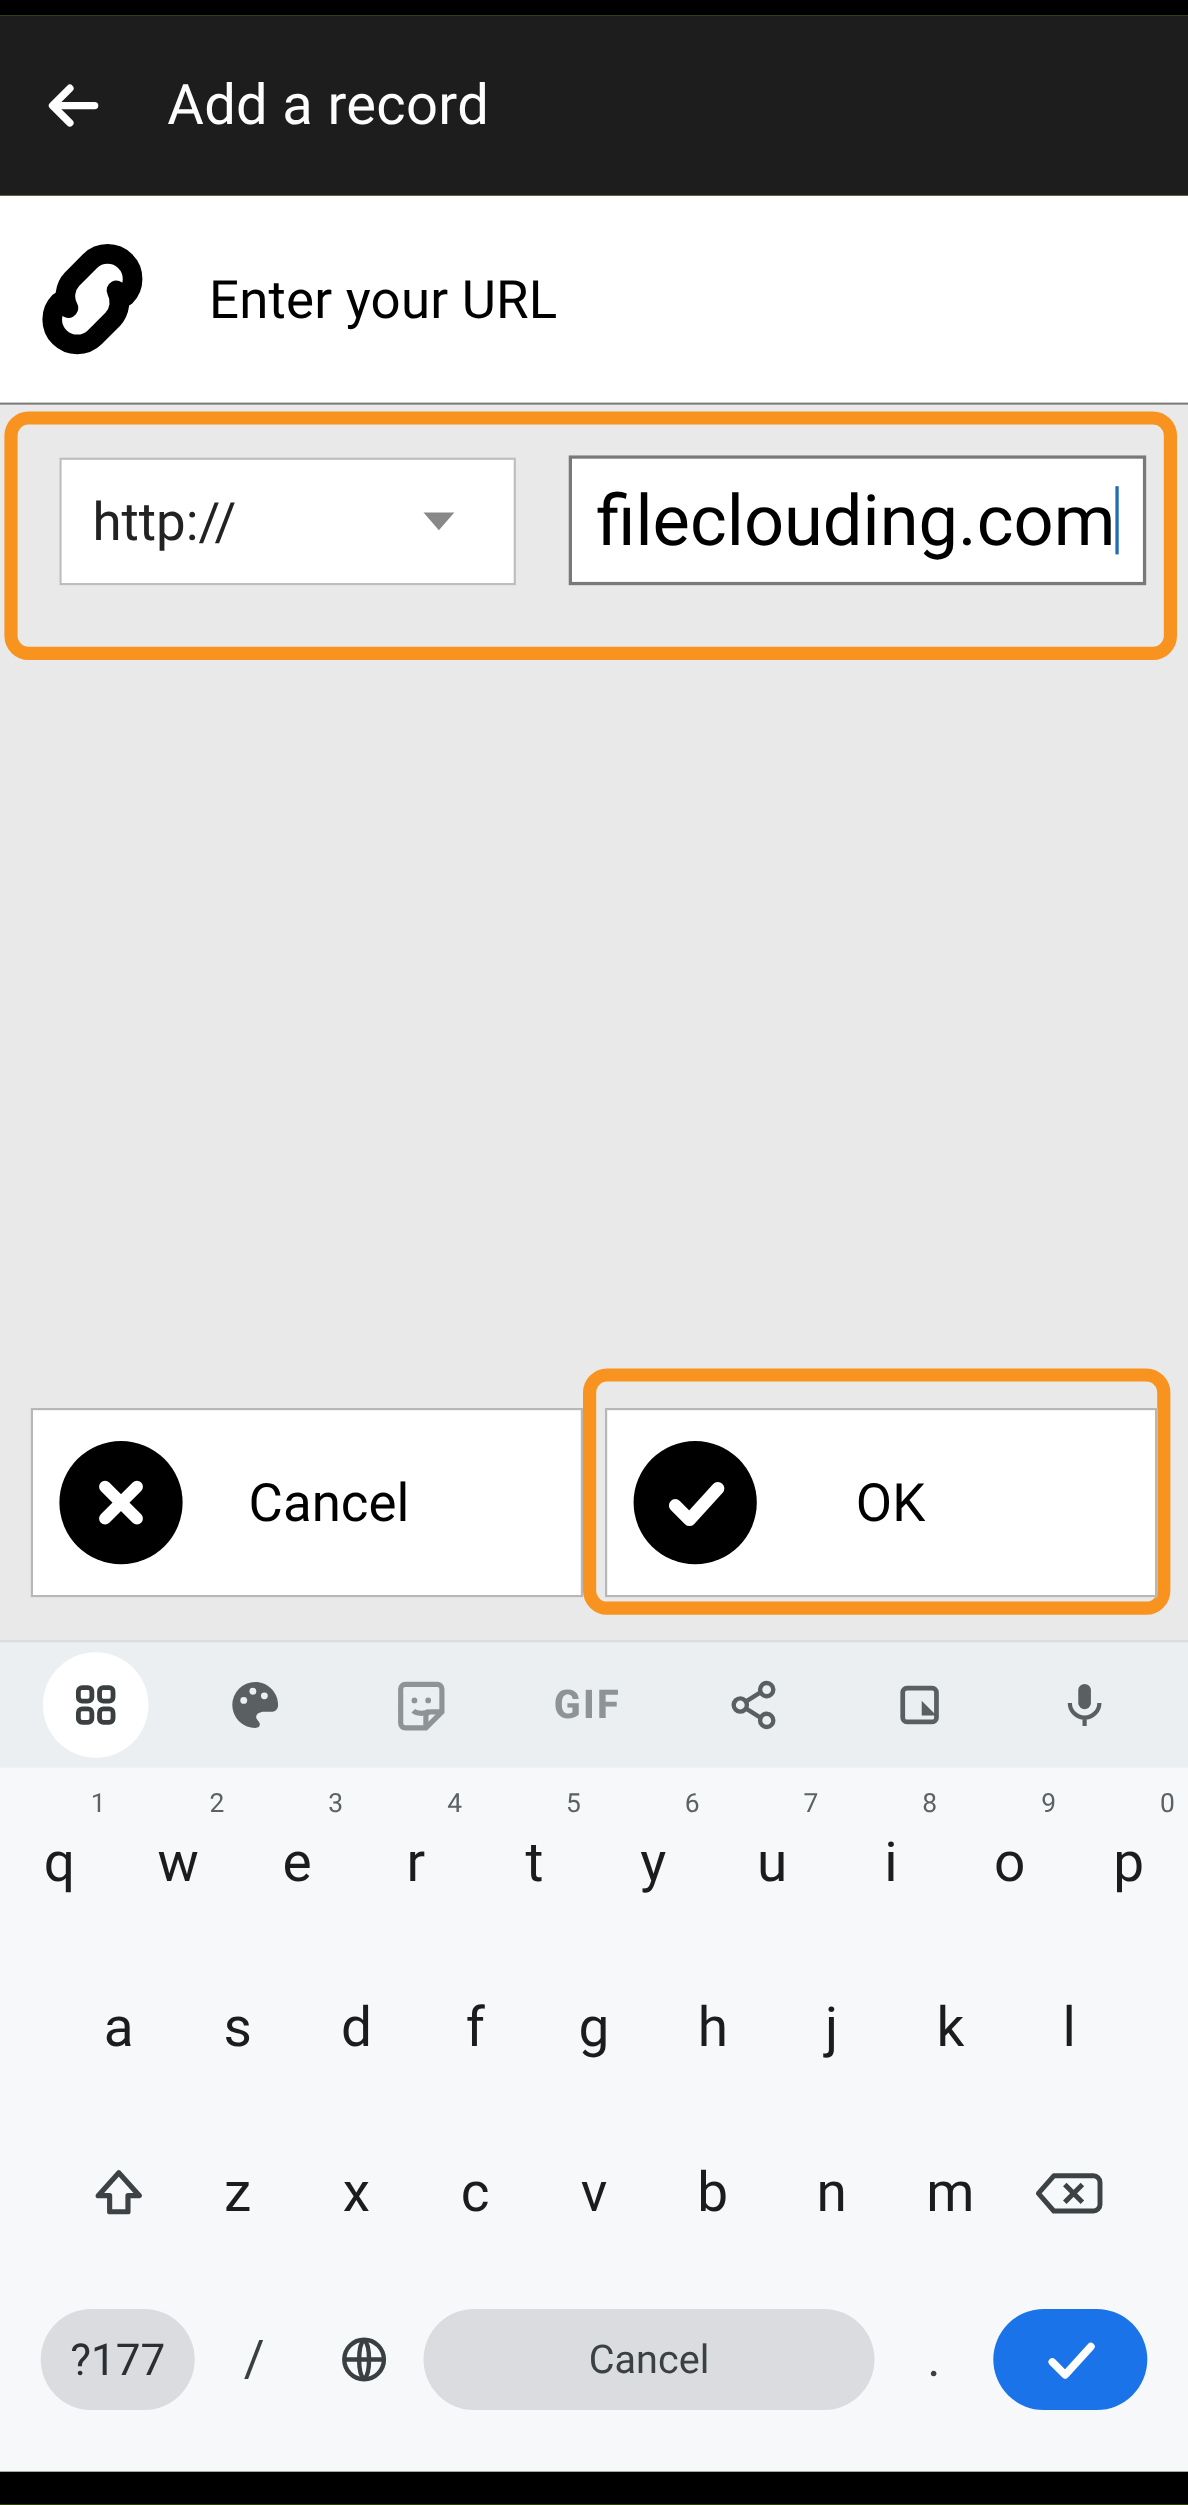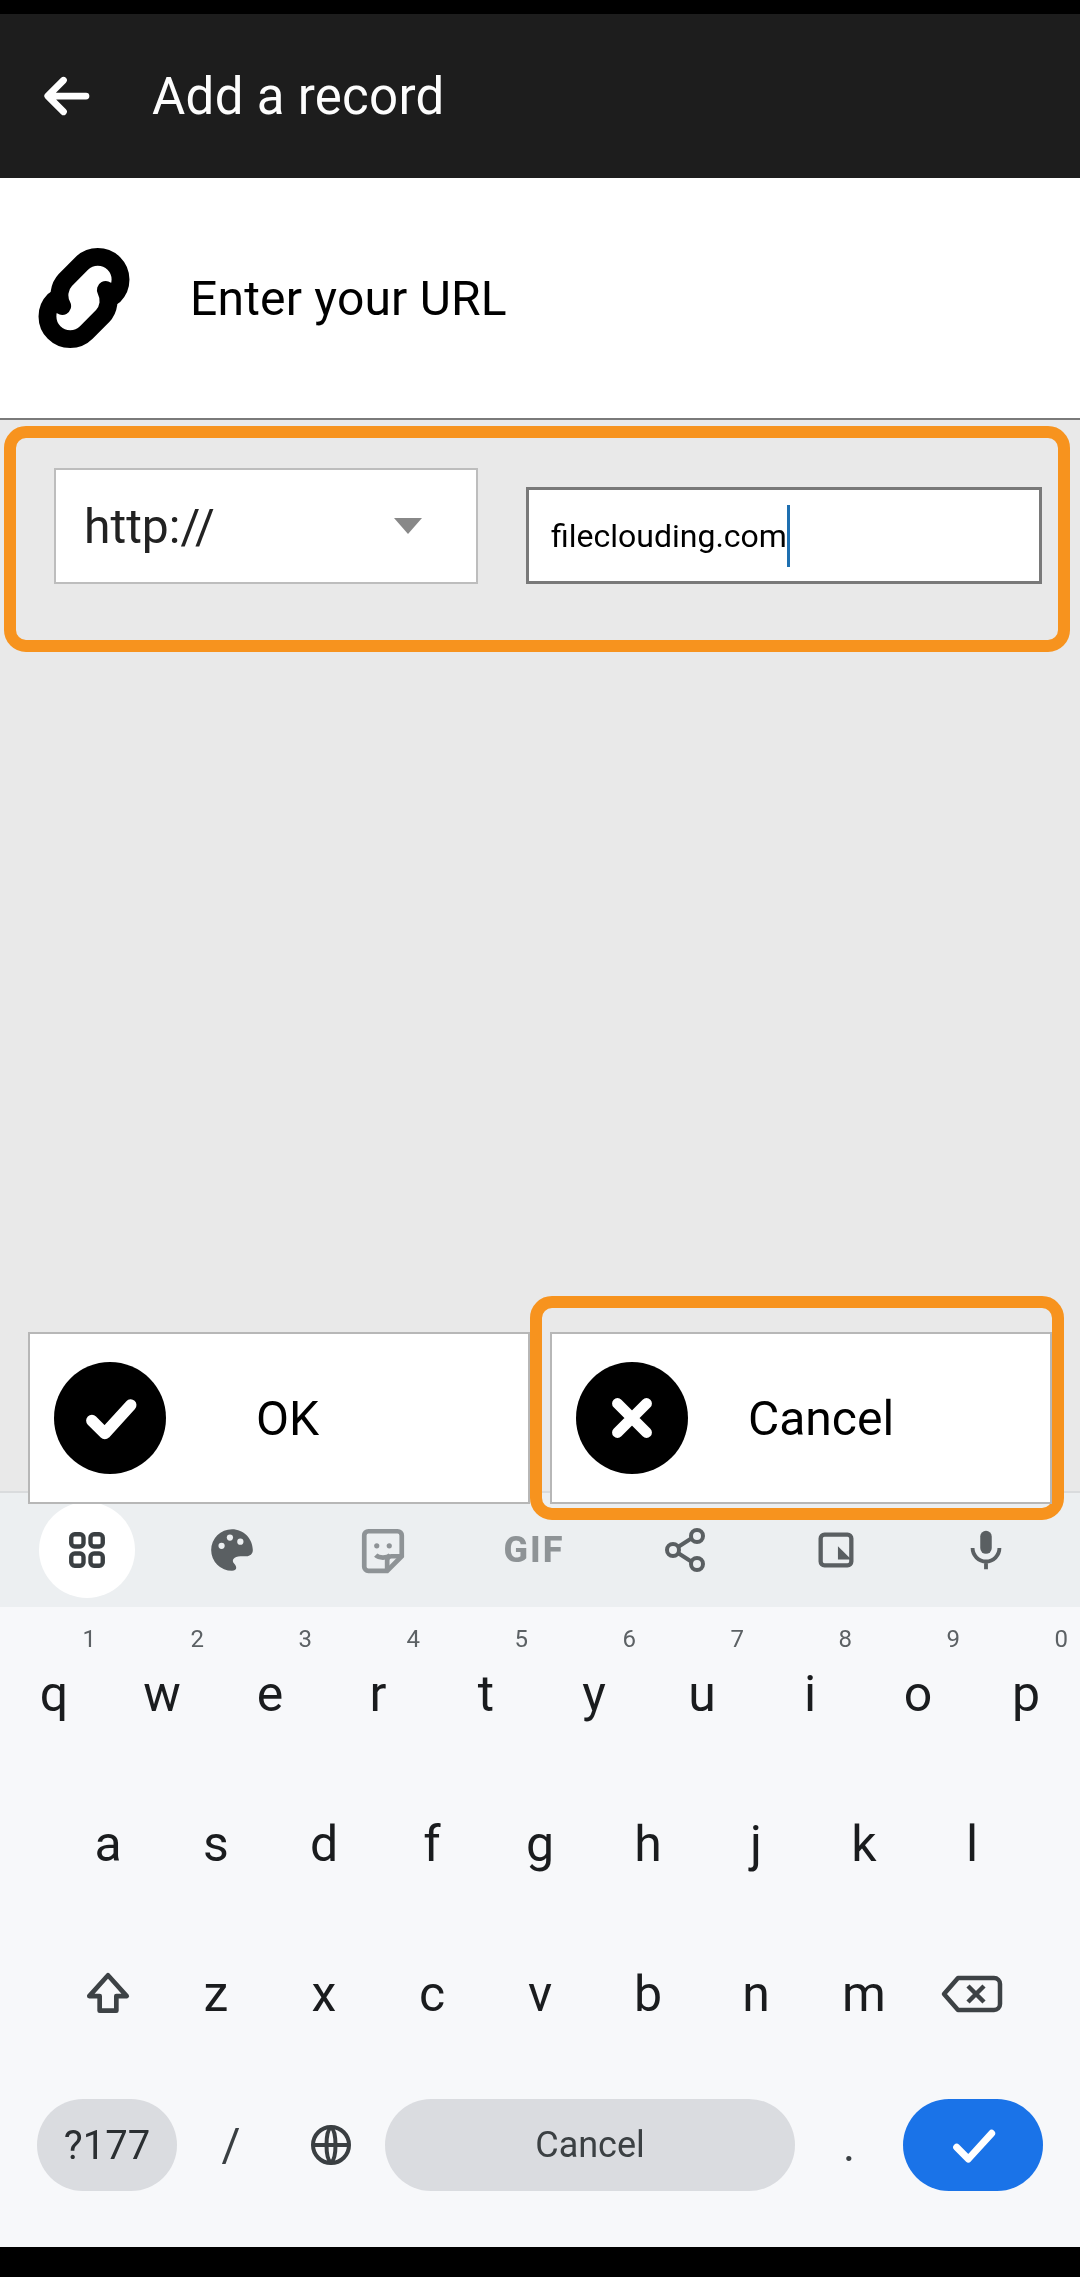--- a/index.html
+++ b/index.html
@@ -9,37 +9,37 @@
     
     .status-bar { height: 14px; background: #000; flex-shrink: 0; }
 
     
     .header { height: 164px; background: #1d1d1d; display: flex; align-items: center; padding: 0 38px; flex-shrink: 0; color: #fff; }
     .back { width: 60px; height: 60px; display: flex; align-items: center; justify-content: center; }
     .back svg { width: 54px; height: 54px; stroke: #fefefe; stroke-width: 6; fill: none; }
     .header-title { font-size: 51px; margin-left: 54px; font-weight: 400; color: #fdfdfd; letter-spacing: 0.3px; }
 
     
-    .url-bar { height: 242px; background: #fff; display: flex; align-items: center; padding: 0 32px; flex-shrink: 0; border-bottom: 2px solid #7a7a7a; }
+    .url-bar { height: 190px; background: #fff; display: flex; align-items: center; padding: 0 32px; flex-shrink: 0; border-bottom: 2px solid #7a7a7a; }
     .url-bar svg { width: 104px; height: 104px; }
     .url-label { font-size: 48px; color: #000; margin-left: 54px; font-weight: 400; letter-spacing: 0.2px; }
 
     
     .form-area { flex: 1; background: #e9e9e9; position: relative; }
 
     .highlight-box { position: absolute; border: 12px solid #f7931e; border-radius: 22px; }
     .highlight-top { left: 4px; top: 6px; width: 1066px; height: 226px; }
     .highlight-ok  { left: 530px; top: 876px; width: 534px; height: 224px; }
 
     .inputs-row { position: absolute; left: 54px; top: 44px; right: 38px; height: 120px; display: flex; gap: 48px; align-items: flex-end; }
 
     .protocol { width: 424px; height: 116px; background: #fff; border: 2px solid #bdbdbd; display: flex; align-items: center; padding: 0 28px; font-size: 48px; color: #222; justify-content: space-between; }
     .protocol .caret { width: 0; height: 0; border-left: 14px solid transparent; border-right: 14px solid transparent; border-top: 16px solid #888; margin-right: 26px; }
 
-    .url-input { flex: 1; height: 97px; background: #fff; border: 3px solid #797979; display: flex; align-items: center; padding: 0 22px; font-size: 32px; color: #000; position: relative; }
+    .url-input { flex: 1; height: 118px; background: #fff; border: 3px solid #797979; display: flex; align-items: center; padding: 0 22px; font-size: 64px; color: #000; position: relative; }
     .url-input .cursor { display: inline-block; width: 3px; height: 62px; background: #1e6fb0; margin-left: 0; }
 
     .buttons-row { position: absolute; left: 28px; right: 28px; top: 912px; height: 172px; display: flex; gap: 20px; }
     .btn { flex: 1; background: #fff; border: 2px solid #b7b7b7; display: flex; align-items: center; padding-left: 24px; font-size: 48px; color: #000; }
     .btn .icn { width: 112px; height: 112px; background: #000; border-radius: 50%; display: flex; align-items: center; justify-content: center; margin-right: 60px; }
     .btn .icn svg { stroke: #fff; fill: none; }
     .btn-label { flex: 1; text-align: left; padding-right: 40px; }
     #ok-lbl { padding-left: 30px; }
 
     
@@ -102,33 +102,33 @@
         <span>fileclouding.com</span>
           <span class="cursor"></span>
       </div>
     </div>
 
     <div class="highlight-box highlight-ok"></div>
 
     <div class="buttons-row">
       <div class="btn">
         <div class="icn">
+          <svg width="58" height="58" viewBox="0 0 48 48">
+              <path d="M12 12 L36 36 M36 12 L12 36" stroke-width="9" stroke-linecap="round"></path>
+            </svg>
+        </div>
+        <span class="btn-label">Cancel</span>
+      </div>
+      <div class="btn">
+        <div class="icn">
           <svg width="62" height="62" viewBox="0 0 48 48">
               <path d="M10 26 L20 36 L40 14" stroke-width="9" stroke-linecap="round" stroke-linejoin="round"></path>
             </svg>
         </div>
         <span class="btn-label" id="ok-lbl">OK</span>
-      </div>
-      <div class="btn">
-        <div class="icn">
-          <svg width="58" height="58" viewBox="0 0 48 48">
-              <path d="M12 12 L36 36 M36 12 L12 36" stroke-width="9" stroke-linecap="round"></path>
-            </svg>
-        </div>
-        <span class="btn-label">Cancel</span>
       </div>
     </div>
   </div>
 
   <div class="kbd">
     <div class="kbd-tools">
       <div class="tool active">
         <svg width="42" height="42" viewBox="0 0 48 48" fill="none" stroke="#3a3f42" stroke-width="5">
             <rect x="6" y="6" width="14" height="14" rx="4"></rect>
             <rect x="28" y="6" width="14" height="14" rx="4"></rect>

